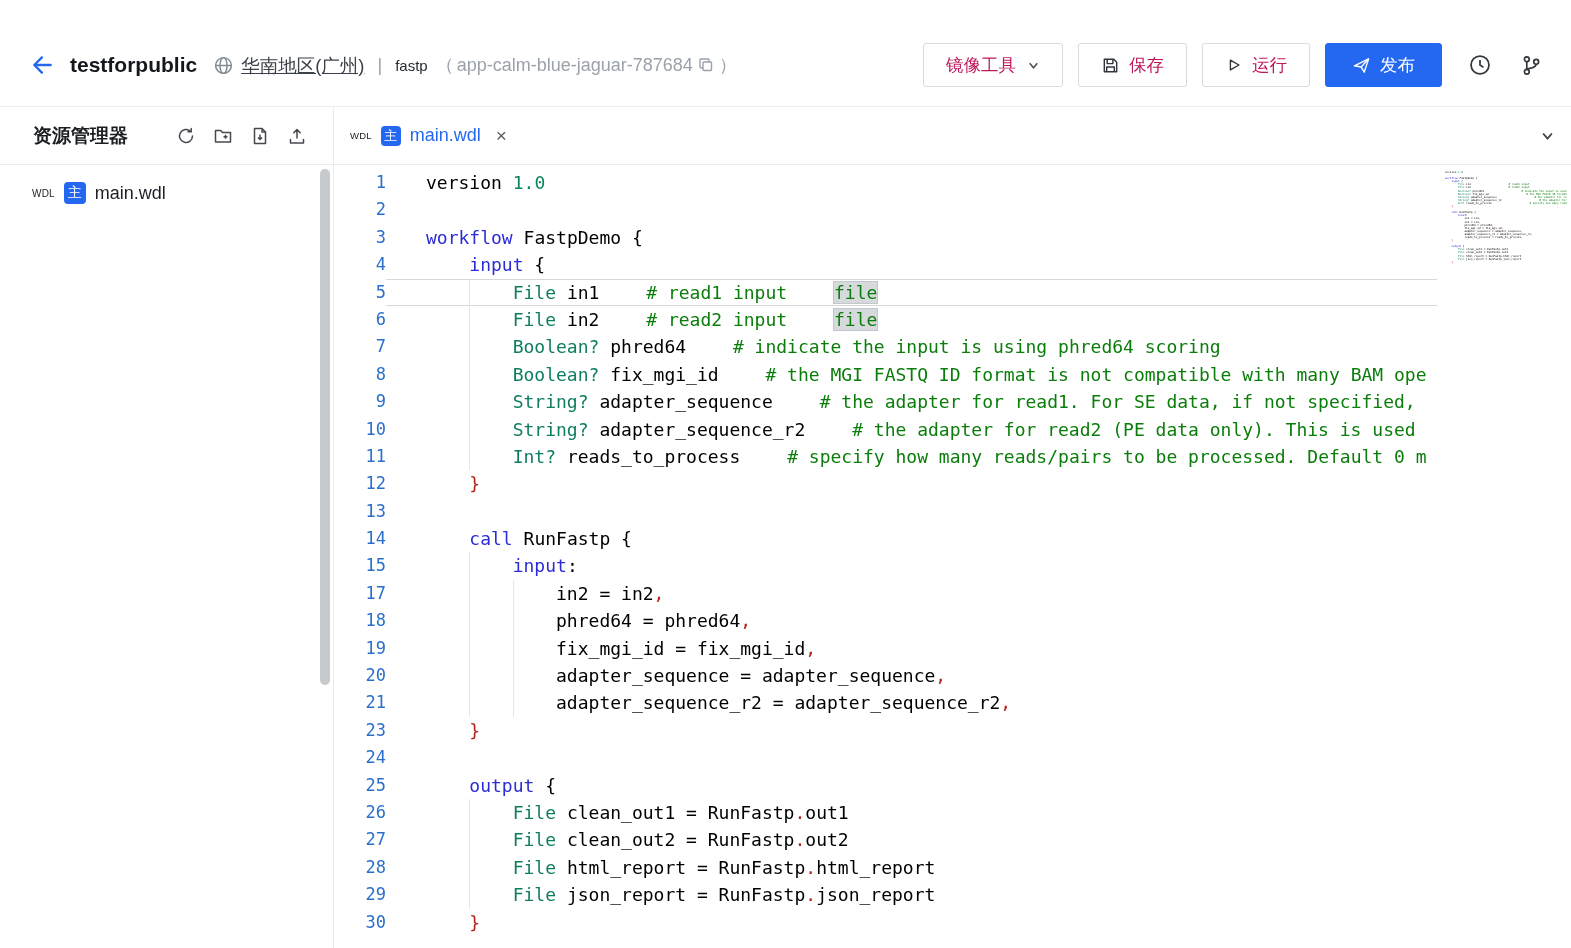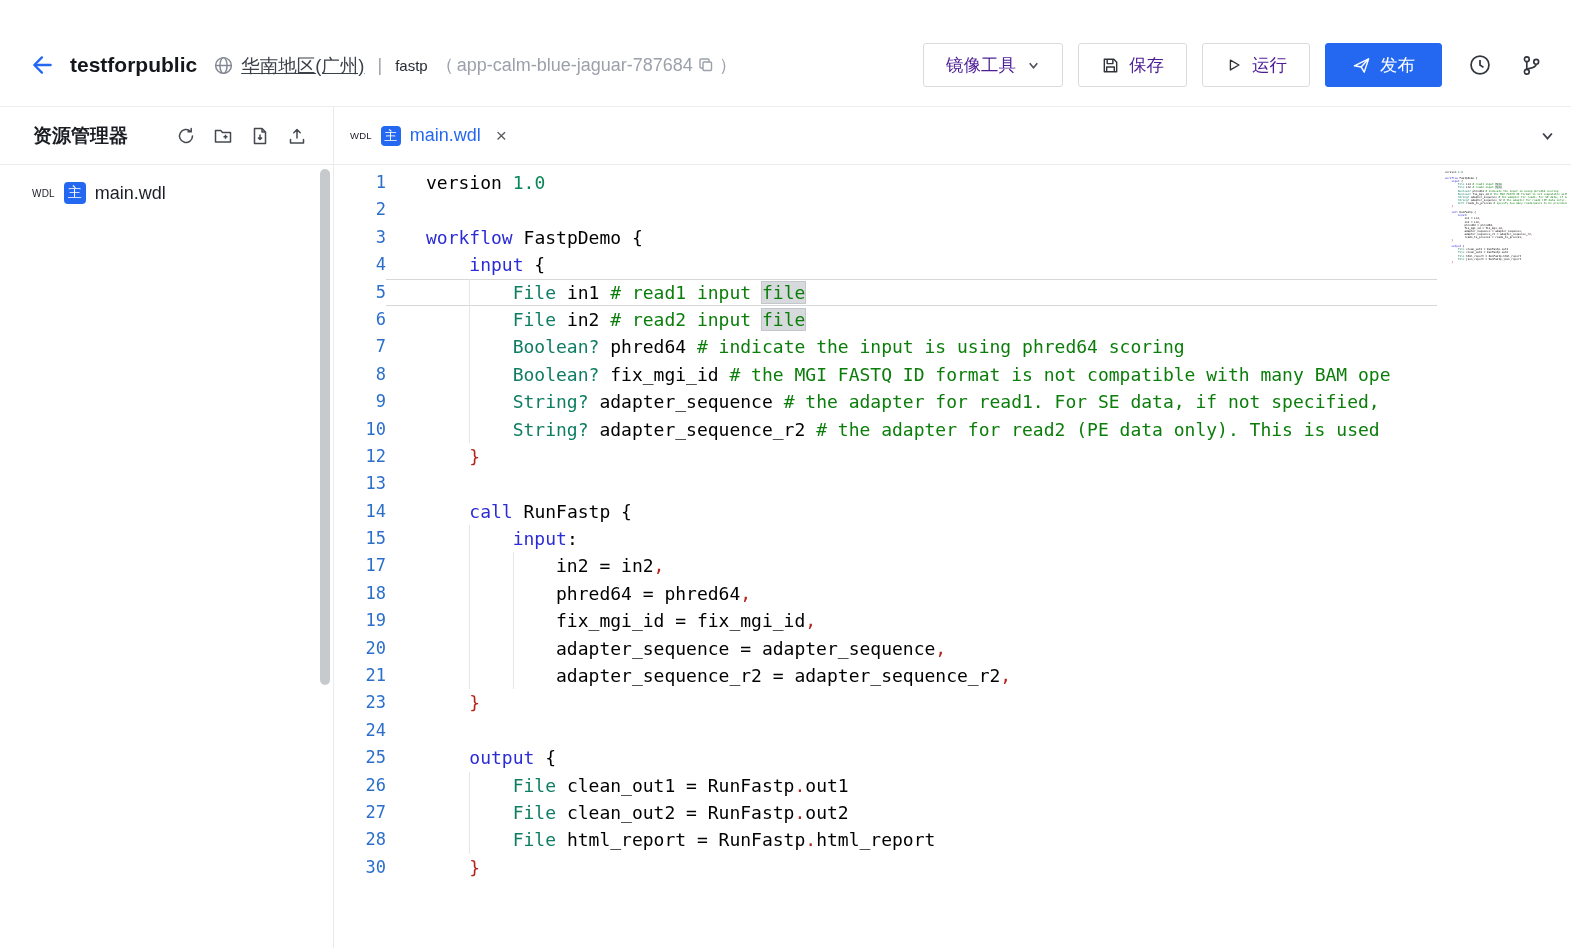--- a/index.html
+++ b/index.html
@@ -18,21 +18,21 @@
   .back-btn{color:var(--accent);}
   .page-title{font-size:21px;font-weight:700;margin:0 16px 0 10px;color:#14171c;}
   .globe{color:#818893;margin-right:7px;display:flex;}
   .region{font-size:18.5px;color:#3d4149;text-decoration:underline;}
   .sep{margin:0 13px;color:#9ca1a9;font-size:18px;}
   .wf-name{font-size:15px;color:#282c33;}
   .appid{display:flex;align-items:center;color:#9ba1ab;font-size:18px;margin-left:8px;gap:3px;}
   .copy-btn{color:#9ba1ab;background:none;border:none;display:flex;padding:2px;cursor:pointer;}
   .header-actions{margin-left:auto;display:flex;align-items:center;}
   .btn{height:44px;display:flex;align-items:center;gap:9px;border:1px solid #d9dbdf;background:#fff;
-       border-radius:3px;font-size:17.5px;color:#4c1d95;padding:18px 22px;margin-left:15px;cursor:pointer;
+       border-radius:3px;font-size:17.5px;color:#be185d;padding:18px 22px;margin-left:15px;cursor:pointer;
        font-family:inherit;white-space:nowrap;}
   .btn svg{flex:none;}
   .btn.primary{background:var(--accent);border-color:var(--accent);color:#fff;padding:0 26px;}
   .tool-btn{background:none;border:none;margin-left:24px;color:#33373d;cursor:pointer;display:flex;padding:2px;}
   .chev{display:flex;color:#4c5057;margin-left:2px;}
 
   
   .main{display:flex;height:864px;}
   .sidebar{width:334px;border-right:1px solid #e9ebee;position:relative;flex:none;background:#fff;}
   .sidebar-header{height:58px;border-bottom:1px solid #e9ebee;display:flex;align-items:center;
@@ -60,21 +60,21 @@
 
   .editor{flex:1;position:relative;font-family:"DejaVu Sans Mono","Liberation Mono",monospace;overflow:hidden;background:#fff;}
   .code-area{position:absolute;top:0;left:0;right:134px;bottom:0;padding-top:4px;overflow:hidden;}
   .code-row{display:flex;height:27.4px;}
   .gutter{flex:none;width:52px;text-align:right;font-size:17px;line-height:27.4px;color:var(--lineno);user-select:none;}
   .line-content{flex:1;min-width:0;white-space:pre;font-size:18px;line-height:27.4px;color:var(--text);
                 overflow:hidden;padding-left:40px;}
   .current .line-content{box-shadow:inset 0 1px 0 #d7d7d7,inset 0 -1px 0 #d7d7d7;}
   .ind{display:inline-block;width:4ch;height:27.4px;vertical-align:top;}
   .ind.g{border-left:1px solid #e4e6e9;}
-  .tok-k{color:var(--kw);} .tok-t{color:var(--type);} .tok-c{color:var(--comment);}
+  .tok-k{color:var(--kw);} .tok-t{color:var(--type);} .tok-c{color:var(--comment);margin-left:36px;}
   .tok-n{color:var(--num);} .tok-p{color:var(--punct);} .tok-d{color:var(--text);}
   .wordhl{background:#d7dadd;box-shadow:0 0 0 1px #c3c7cb;}
 
   .minimap{position:absolute;top:0;right:0;width:134px;bottom:0;background:#fff;padding:6px 4px 0 8px;overflow:hidden;}
   .minimap .code-row{height:3.1px;}
   .minimap .line-content{padding-left:0;font-size:2.7px;line-height:3.1px;box-shadow:none;}
   .minimap .ind{height:3.1px;}
   .minimap .ind.g{border:none;}
   .minimap .wordhl{box-shadow:none;}
 </style>
@@ -275,20 +275,24 @@
             </div>
             <div class="code-row">
               <span class="gutter">9</span>
               <span class="line-content"><span class="ind"></span><span class="ind g"></span><span class="tok-t">String?</span><span class="tok-d"> adapter_sequence </span><span class="tok-c"># the adapter for read1. For SE data, if not specified,</span></span>
             </div>
             <div class="code-row">
               <span class="gutter">10</span>
               <span class="line-content"><span class="ind"></span><span class="ind g"></span><span class="tok-t">String?</span><span class="tok-d"> adapter_sequence_r2 </span><span class="tok-c"># the adapter for read2 (PE data only). This is used</span></span>
             </div>
             <div class="code-row">
+              <span class="gutter">11</span>
+              <span class="line-content"><span class="ind"></span><span class="ind g"></span><span class="tok-t">Int?</span><span class="tok-d"> reads_to_process </span><span class="tok-c"># specify how many reads/pairs to be processed. Default 0 m</span></span>
+            </div>
+            <div class="code-row">
               <span class="gutter">12</span>
               <span class="line-content"><span class="ind"></span><span class="tok-p">}</span></span>
             </div>
             <div class="code-row">
               <span class="gutter">13</span>
               <span class="line-content"></span>
             </div>
             <div class="code-row">
               <span class="gutter">14</span>
               <span class="line-content"><span class="ind"></span><span class="tok-k">call</span><span class="tok-d"> RunFastp {</span></span>
@@ -333,20 +337,24 @@
               <span class="gutter">26</span>
               <span class="line-content"><span class="ind"></span><span class="ind g"></span><span class="tok-t">File</span><span class="tok-d"> clean_out1 = RunFastp</span><span class="tok-p">.</span><span class="tok-d">out1</span></span>
             </div>
             <div class="code-row">
               <span class="gutter">27</span>
               <span class="line-content"><span class="ind"></span><span class="ind g"></span><span class="tok-t">File</span><span class="tok-d"> clean_out2 = RunFastp</span><span class="tok-p">.</span><span class="tok-d">out2</span></span>
             </div>
             <div class="code-row">
               <span class="gutter">28</span>
               <span class="line-content"><span class="ind"></span><span class="ind g"></span><span class="tok-t">File</span><span class="tok-d"> html_report = RunFastp</span><span class="tok-p">.</span><span class="tok-d">html_report</span></span>
+            </div>
+            <div class="code-row">
+              <span class="gutter">29</span>
+              <span class="line-content"><span class="ind"></span><span class="ind g"></span><span class="tok-t">File</span><span class="tok-d"> json_report = RunFastp</span><span class="tok-p">.</span><span class="tok-d">json_report</span></span>
             </div>
             <div class="code-row">
               <span class="gutter">30</span>
               <span class="line-content"><span class="ind"></span><span class="tok-p">}</span></span>
             </div>
           </div>
         <div class="minimap">
             <div class="code-row">
               <span class="line-content"><span class="tok-d">version </span><span class="tok-n">1.0</span></span>
             </div>

